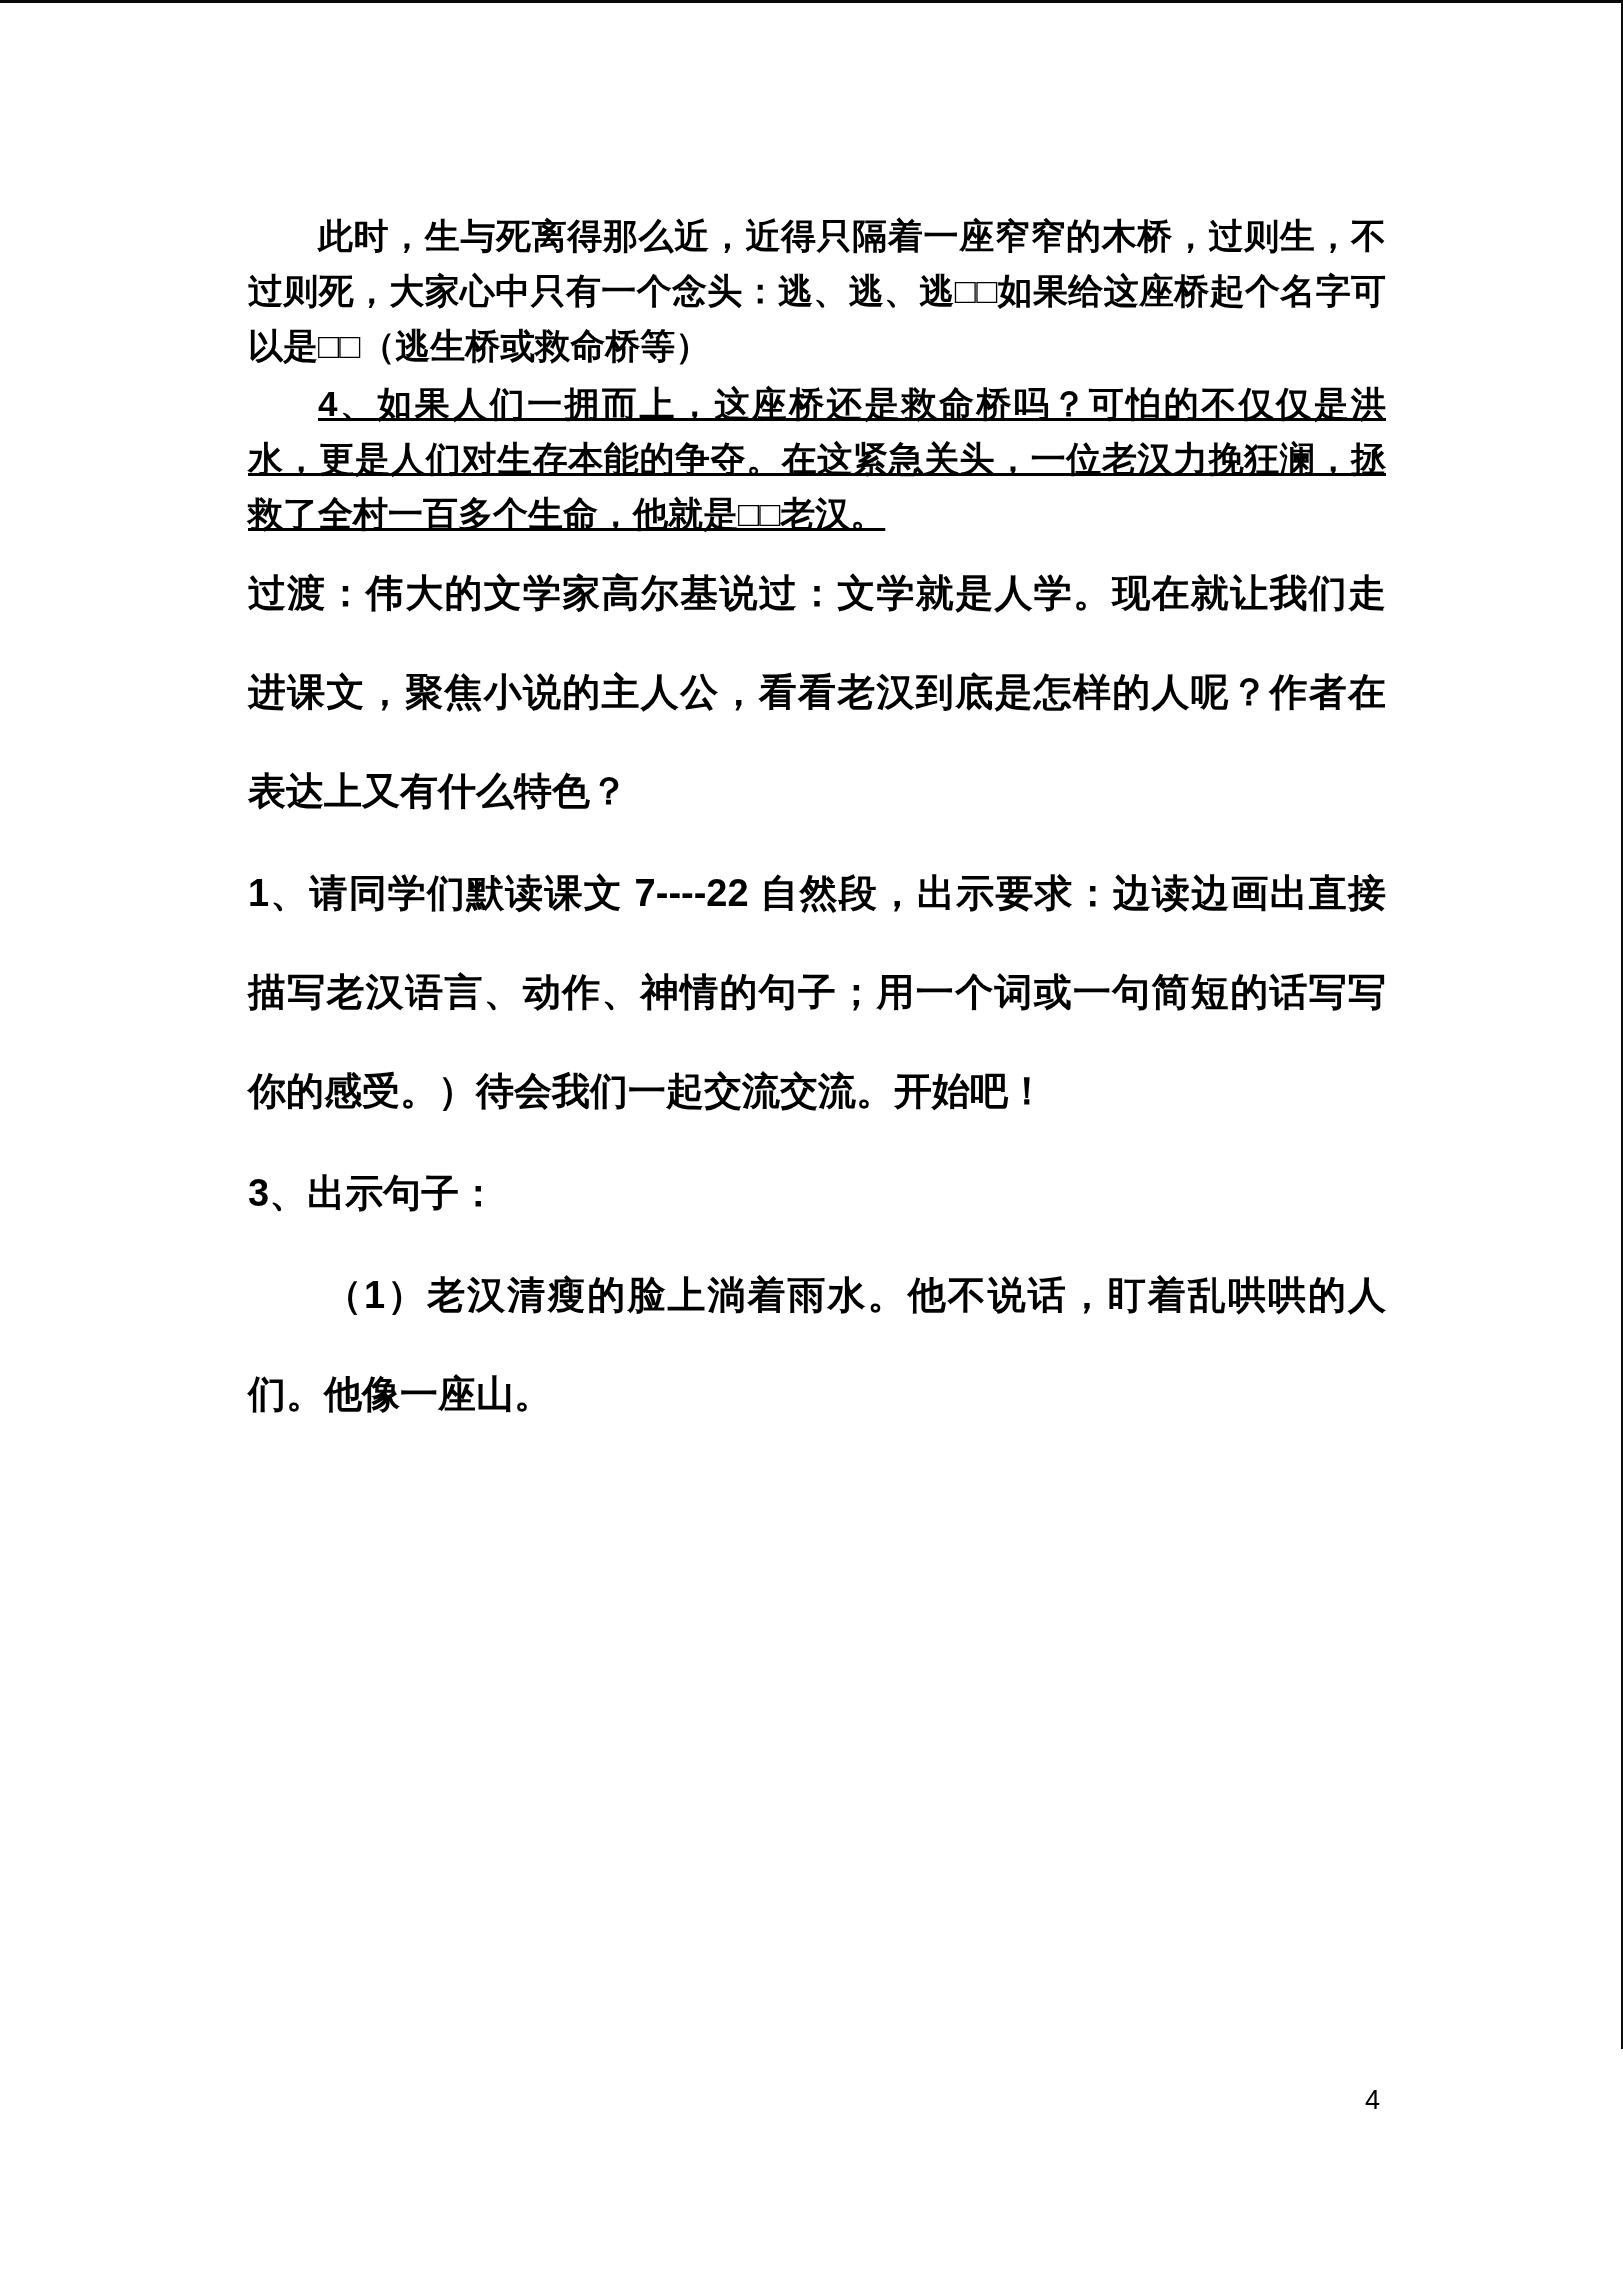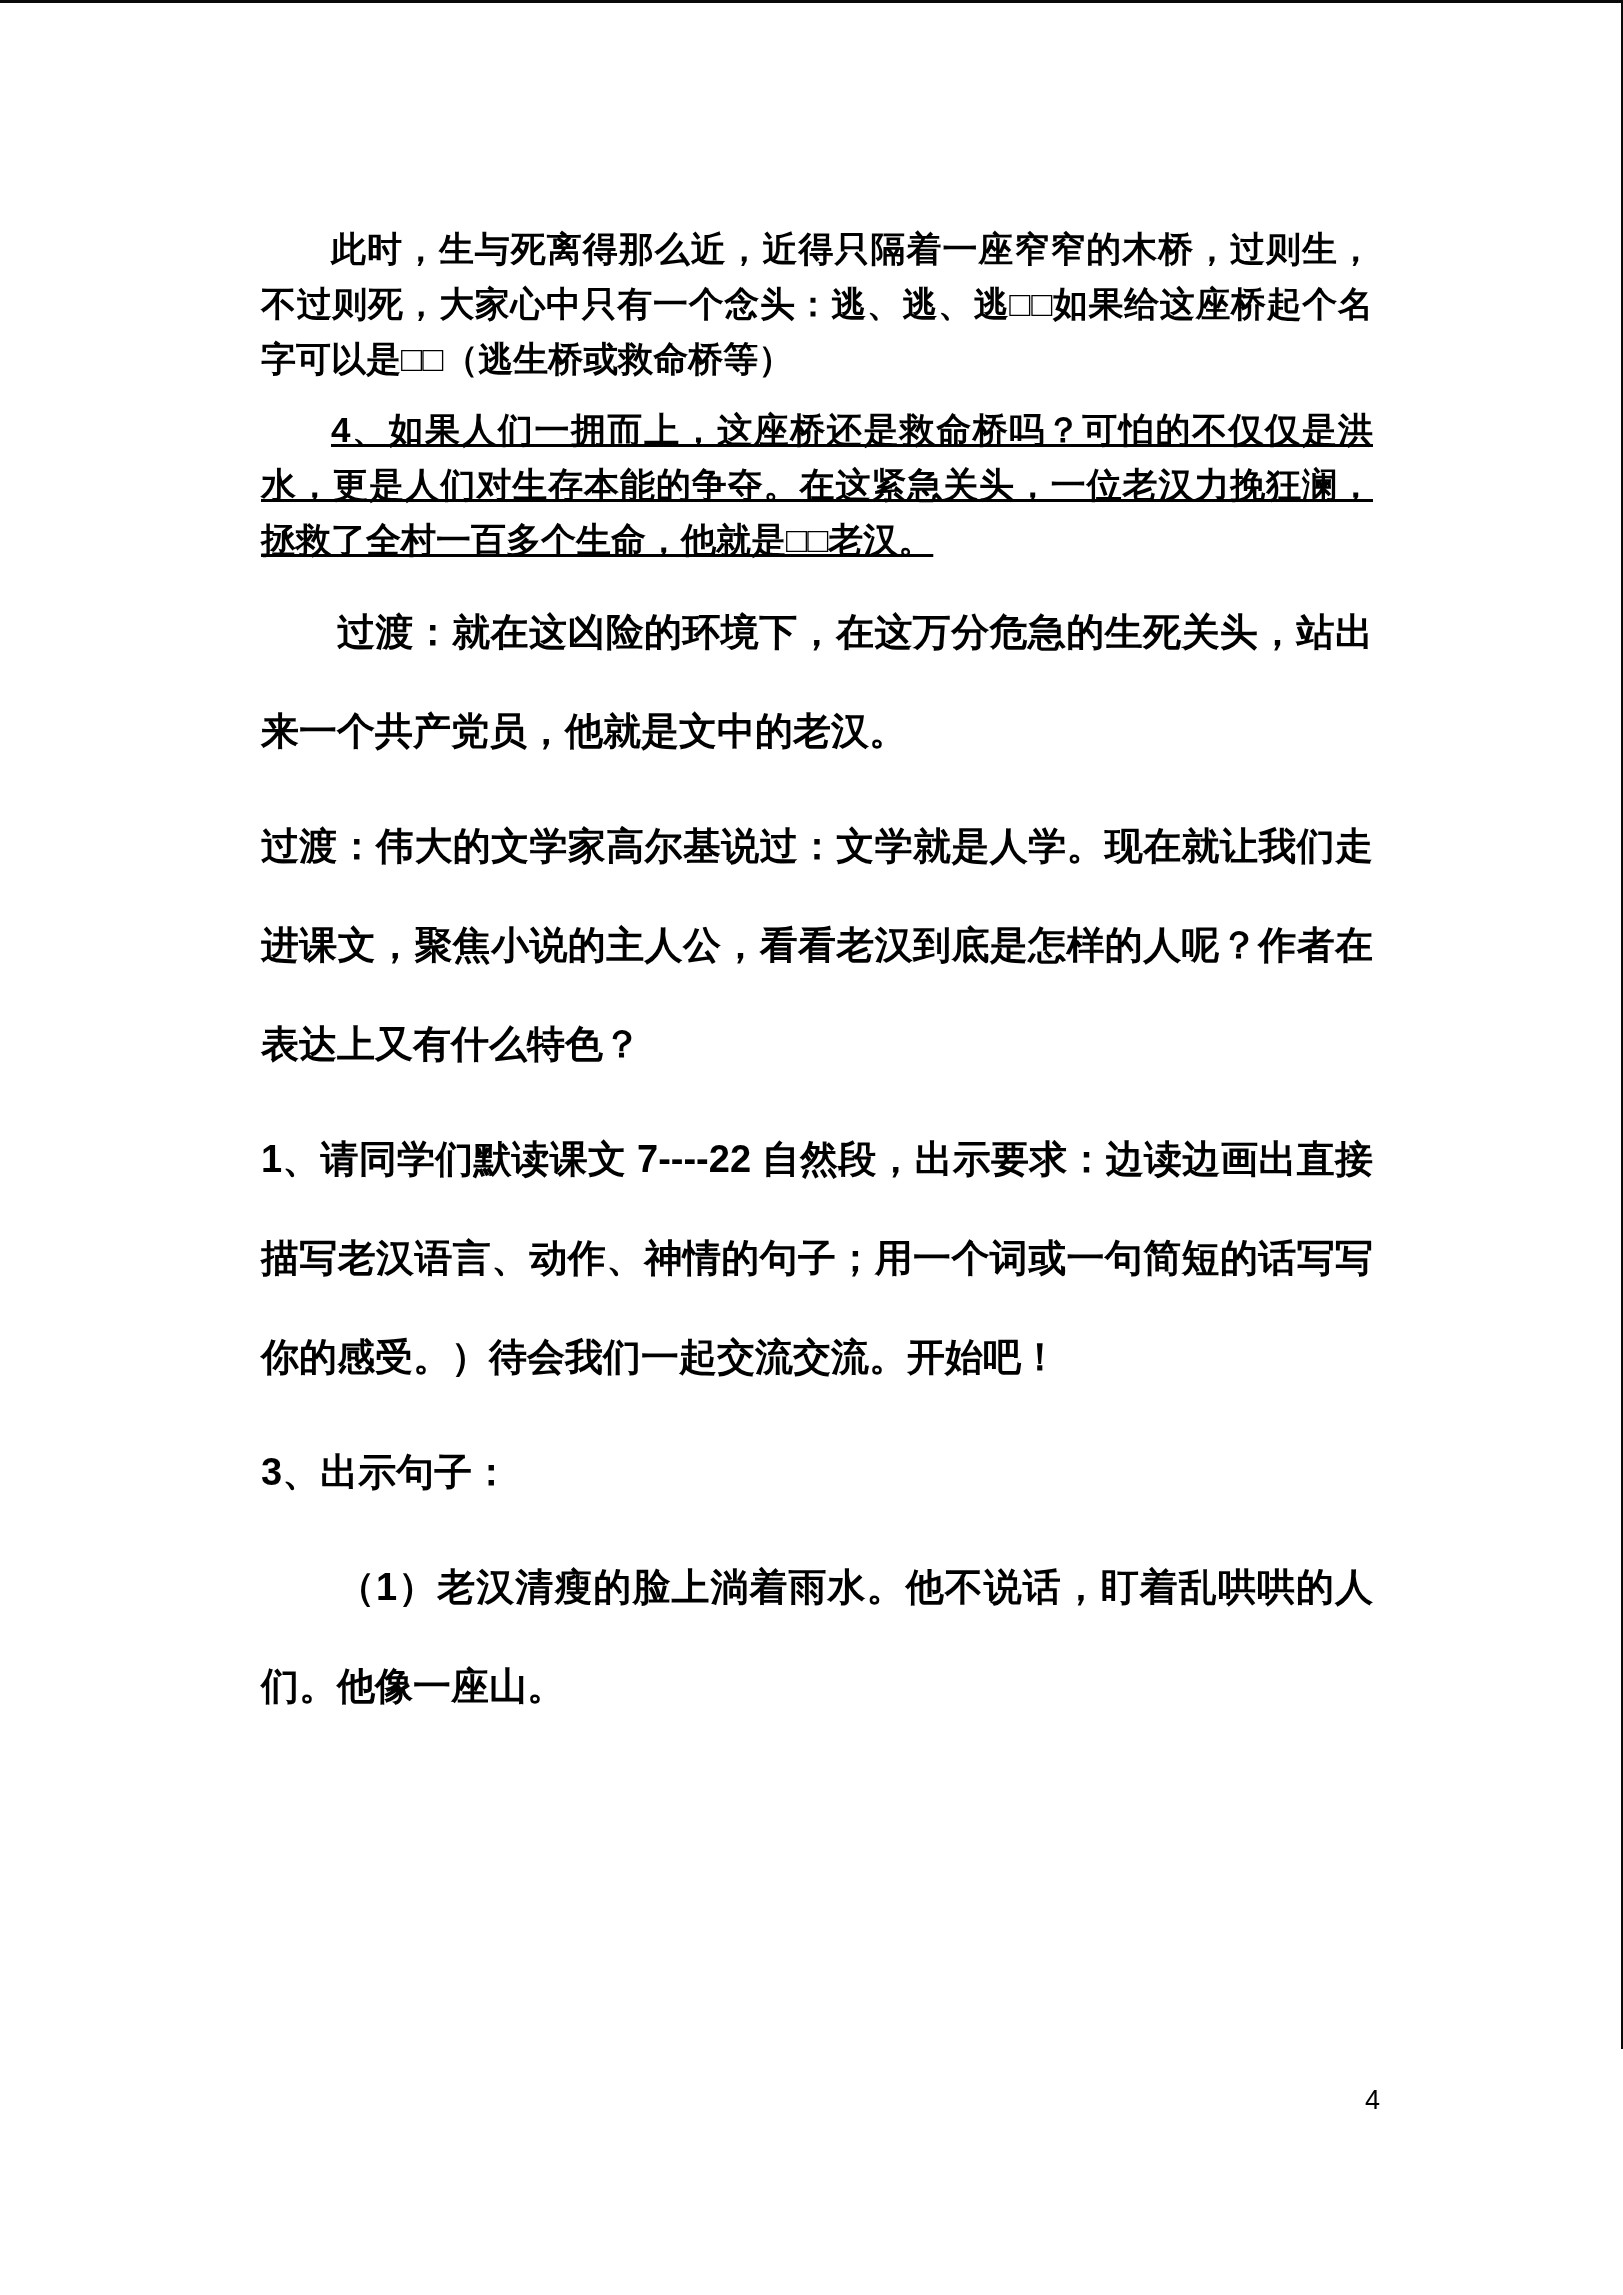--- a/index.html
+++ b/index.html
@@ -31,21 +31,21 @@
     background: #0a0a0a;
   }
   .content {
     position: absolute;
     left: 245px;
     top: 0;
     width: 1144px;
     padding-top: 205px;
   }
   .content p {
-    margin: 16px;
+    margin: 3px;
     font-weight: 700;
     color: #000000;
     text-align: justify;
     text-justify: inter-ideograph;
     word-break: break-all;
     overflow-wrap: break-word;
   }
   
   .para-tight {
     font-size: 35px;
@@ -74,21 +74,20 @@
 <div class="page">
 
   <div class="page-top-border"></div>
   <div class="page-right-border"></div>
 
   <div class="content">
     <p class="para-tight indent2">此时，生与死离得那么近，近得只隔着一座窄窄的木桥，过则生，不过则死，大家心中只有一个念头：逃、逃、逃□□如果给这座桥起个名字可以是□□（逃生桥或救命桥等）</p>
 
     <p class="para-tight indent2 mt-p2">4、如果人们一拥而上，这座桥还是救命桥吗？可怕的不仅仅是洪水，更是人们对生存本能的争夺。在这紧急关头，一位老汉力挽狂澜，拯救了全村一百多个生命，他就是□□老汉。</p>
 
-    <p class="para-loose indent2 mt-p3">过渡：就在这凶险的环境下，在这万分危急的生死关头，站出来一个共产党员，他就是文中的老汉。</p>
 
 
     <p class="para-loose">过渡：伟大的文学家高尔基说过：文学就是人学。现在就让我们走进课文，聚焦小说的主人公，看看老汉到底是怎样的人呢？作者在表达上又有什么特色？</p>
 
     <p class="para-loose">1、请同学们默读课文 7----22 自然段，出示要求：边读边画出直接描写老汉语言、动作、神情的句子；用一个词或一句简短的话写写你的感受。）待会我们一起交流交流。开始吧！</p>
 
 
     <p class="para-loose">3、出示句子：</p>
 
     <p class="para-loose indent2">（1）老汉清瘦的脸上淌着雨水。他不说话，盯着乱哄哄的人们。他像一座山。</p>

